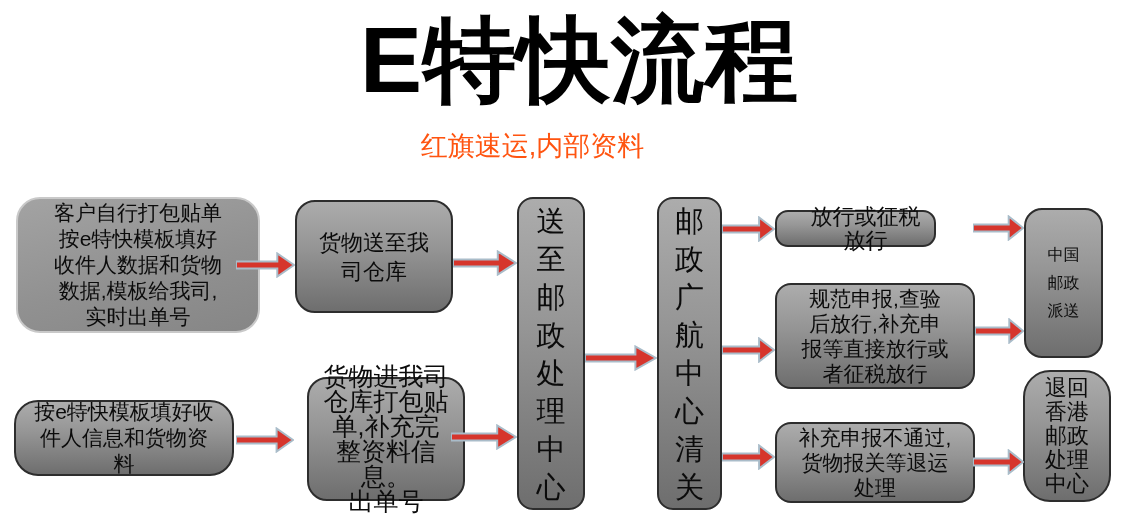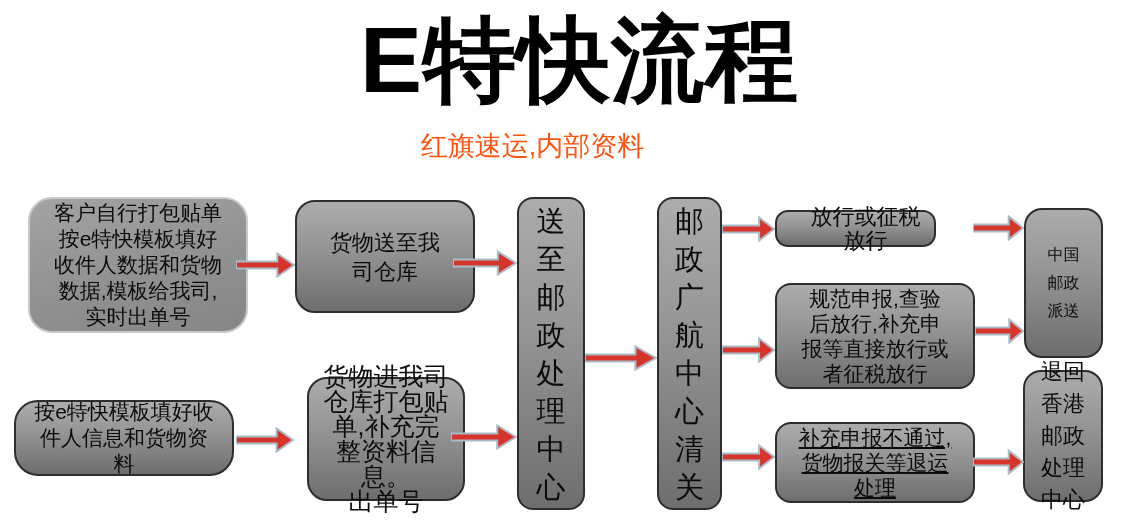--- a/index.html
+++ b/index.html
@@ -14,34 +14,34 @@
   .subtitle{
     position:absolute;top:130px;left:0;width:100%;text-align:center;
     transform:translateX(-34px);font-size:27px;line-height:32px;color:#ff5410;
   }
   .box{
     position:absolute;display:flex;align-items:center;justify-content:center;
     text-align:center;white-space:pre-line;color:#0b0b0b;box-sizing:border-box;
     background:linear-gradient(180deg,#acacac 0%,#959595 42%,#6e6e6e 100%);
     border:2.5px solid #2d2d2d;padding:2px 4px;
   }
-  .box-a{left:28px;top:197px;width:220px;height:136px;border-radius:24px;
+  .box-a{left:16px;top:197px;width:244px;height:136px;border-radius:24px;
          border:2px solid #c9c9c9;
          background:linear-gradient(165deg,#a3a3a3 0%,#919191 55%,#868686 100%);
          font-size:21px;line-height:26px;}
   .box-b{left:14px;top:400px;width:220px;height:76px;border-radius:24px;font-size:21px;line-height:26px;}
-  .box-c{left:295px;top:200px;width:180px;height:113px;border-radius:20px;font-size:22px;line-height:29px;}
+  .box-c{left:295px;top:200px;width:158px;height:113px;border-radius:20px;font-size:22px;line-height:29px;}
   .box-d{left:307px;top:377px;width:158px;height:124px;border-radius:20px;font-size:25px;line-height:25px;}
   .box-e{left:517px;top:197px;width:68px;height:313px;border-radius:16px;font-size:29px;line-height:38px;}
   .box-f{left:657px;top:197px;width:65px;height:313px;border-radius:16px;font-size:29px;line-height:38px;}
   .box-g{left:775px;top:210px;width:161px;height:37px;border-radius:13px;font-size:22px;line-height:24px;padding-left:24px;}
   .box-h{left:775px;top:283px;width:200px;height:106px;border-radius:16px;font-size:21px;line-height:25px;}
-  .box-i{left:775px;top:422px;width:200px;height:81px;border-radius:16px;font-size:21px;line-height:25px;text-decoration:underline;}
+  .box-i{left:775px;top:422px;width:200px;height:81px;border-radius:16px;font-size:21px;line-height:25px;}
   .box-j{left:1024px;top:208px;width:79px;height:150px;border-radius:18px;font-size:16px;line-height:28px;}
-  .box-k{left:1023px;top:370px;width:80px;height:132px;border-radius:18px;font-size:22px;line-height:32px;}
+  .box-k{left:1023px;top:370px;width:88px;height:132px;border-radius:27px;font-size:22px;line-height:24px;}
   .arrow{position:absolute;height:26px;}
   .arrow svg{display:block;width:100%;height:100%;}
   .a1{left:236px;top:252px;width:59px;}
   .a2{left:236px;top:427px;width:58px;}
   .a3{left:453px;top:250px;width:64px;}
   .a4{left:451px;top:424px;width:66px;}
   .a5{left:585px;top:345px;width:72px;}
   .a6{left:722px;top:216px;width:53px;}
   .a7{left:722px;top:337px;width:53px;}
   .a8{left:722px;top:444px;width:53px;}

